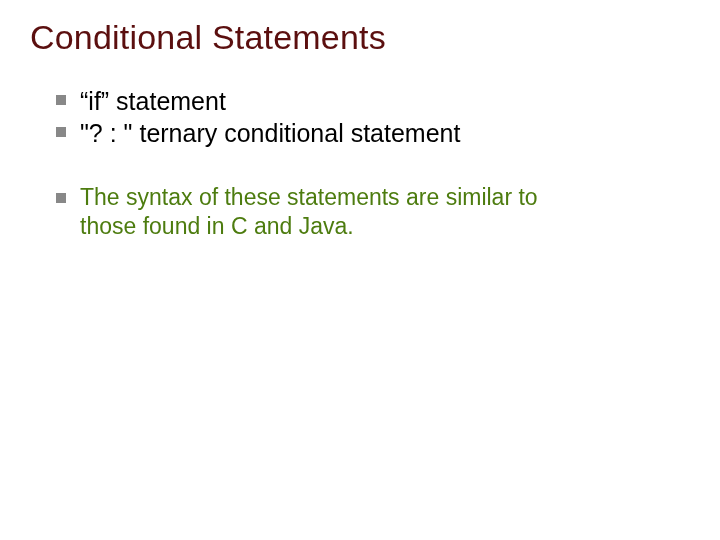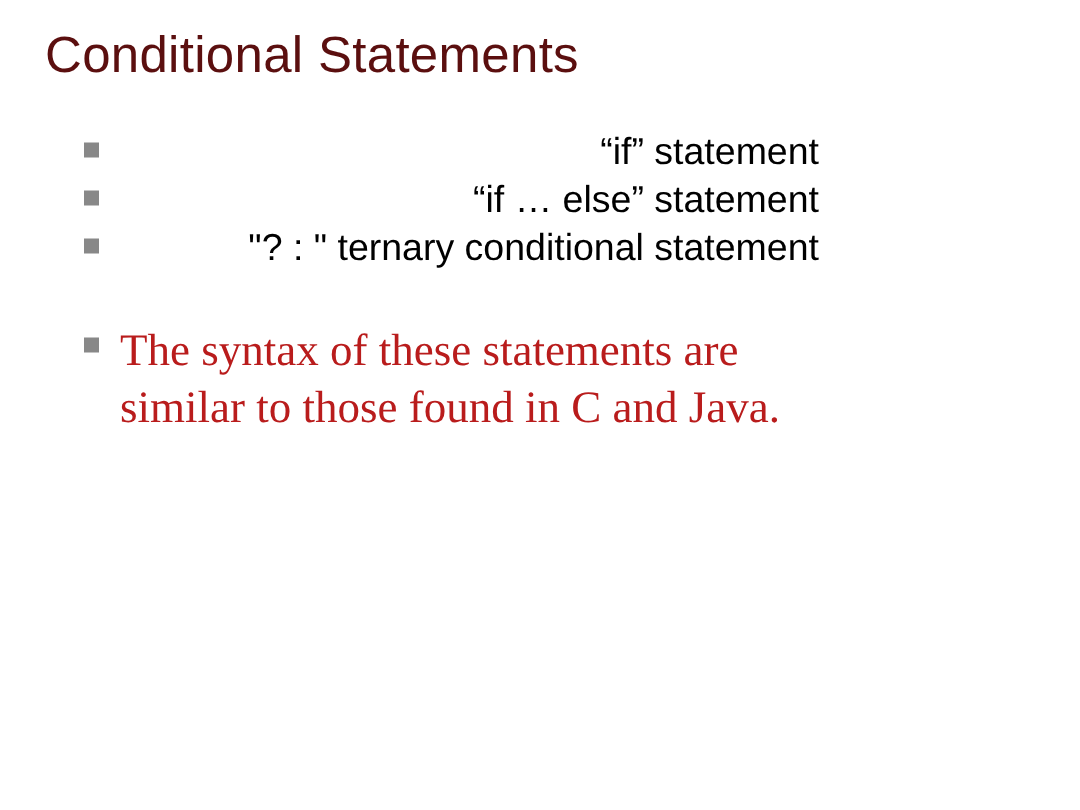--- a/index.html
+++ b/index.html
@@ -21,21 +21,20 @@
     color: #5b0f0f;
     font-size: 34px;
     font-weight: 400;
     margin: 0 0 28px 0;
     letter-spacing: 0.2px;
   }
   ul.bullets {
     list-style: none;
     margin: 0 0 34px 20px;
     padding: 0;
-    text-align: right;
   }
   ul.bullets li {
     position: relative;
     padding-left: 30px;
     font-size: 25px;
     line-height: 1.28;
     color: #000;
     font-weight: 400;
   }
   ul.bullets li::before {
@@ -48,45 +47,43 @@
     background: #888888;
   }
   ul.note {
     list-style: none;
     margin: 0 0 0 20px;
     padding: 0;
   }
   ul.note li {
     position: relative;
     padding-left: 30px;
-    font-size: 30px;
+    font-size: 23px;
     line-height: 1.28;
-    color: #b91c1c;
+    color: #4d7c0f;
     font-weight: 400;
     max-width: 620px;
-    font-family: Liberation Serif, serif;
   }
   ul.note li::before {
     content: "";
     position: absolute;
     left: 6px;
     top: 10px;
     width: 10px;
     height: 10px;
     background: #888888;
   }
 </style>
 </head>
 <body>
 
 <div class="slide">
   <h1 class="title">Conditional Statements</h1>
 
   <ul class="bullets">
     <li>“if” statement</li>
-    <li>“if … else” statement</li>
     <li>"? : " ternary conditional statement</li>
   </ul>
 
   <ul class="note">
     <li>The syntax of these statements are similar to those found in C and Java.</li>
   </ul>
 </div>
 
 </body></html>

